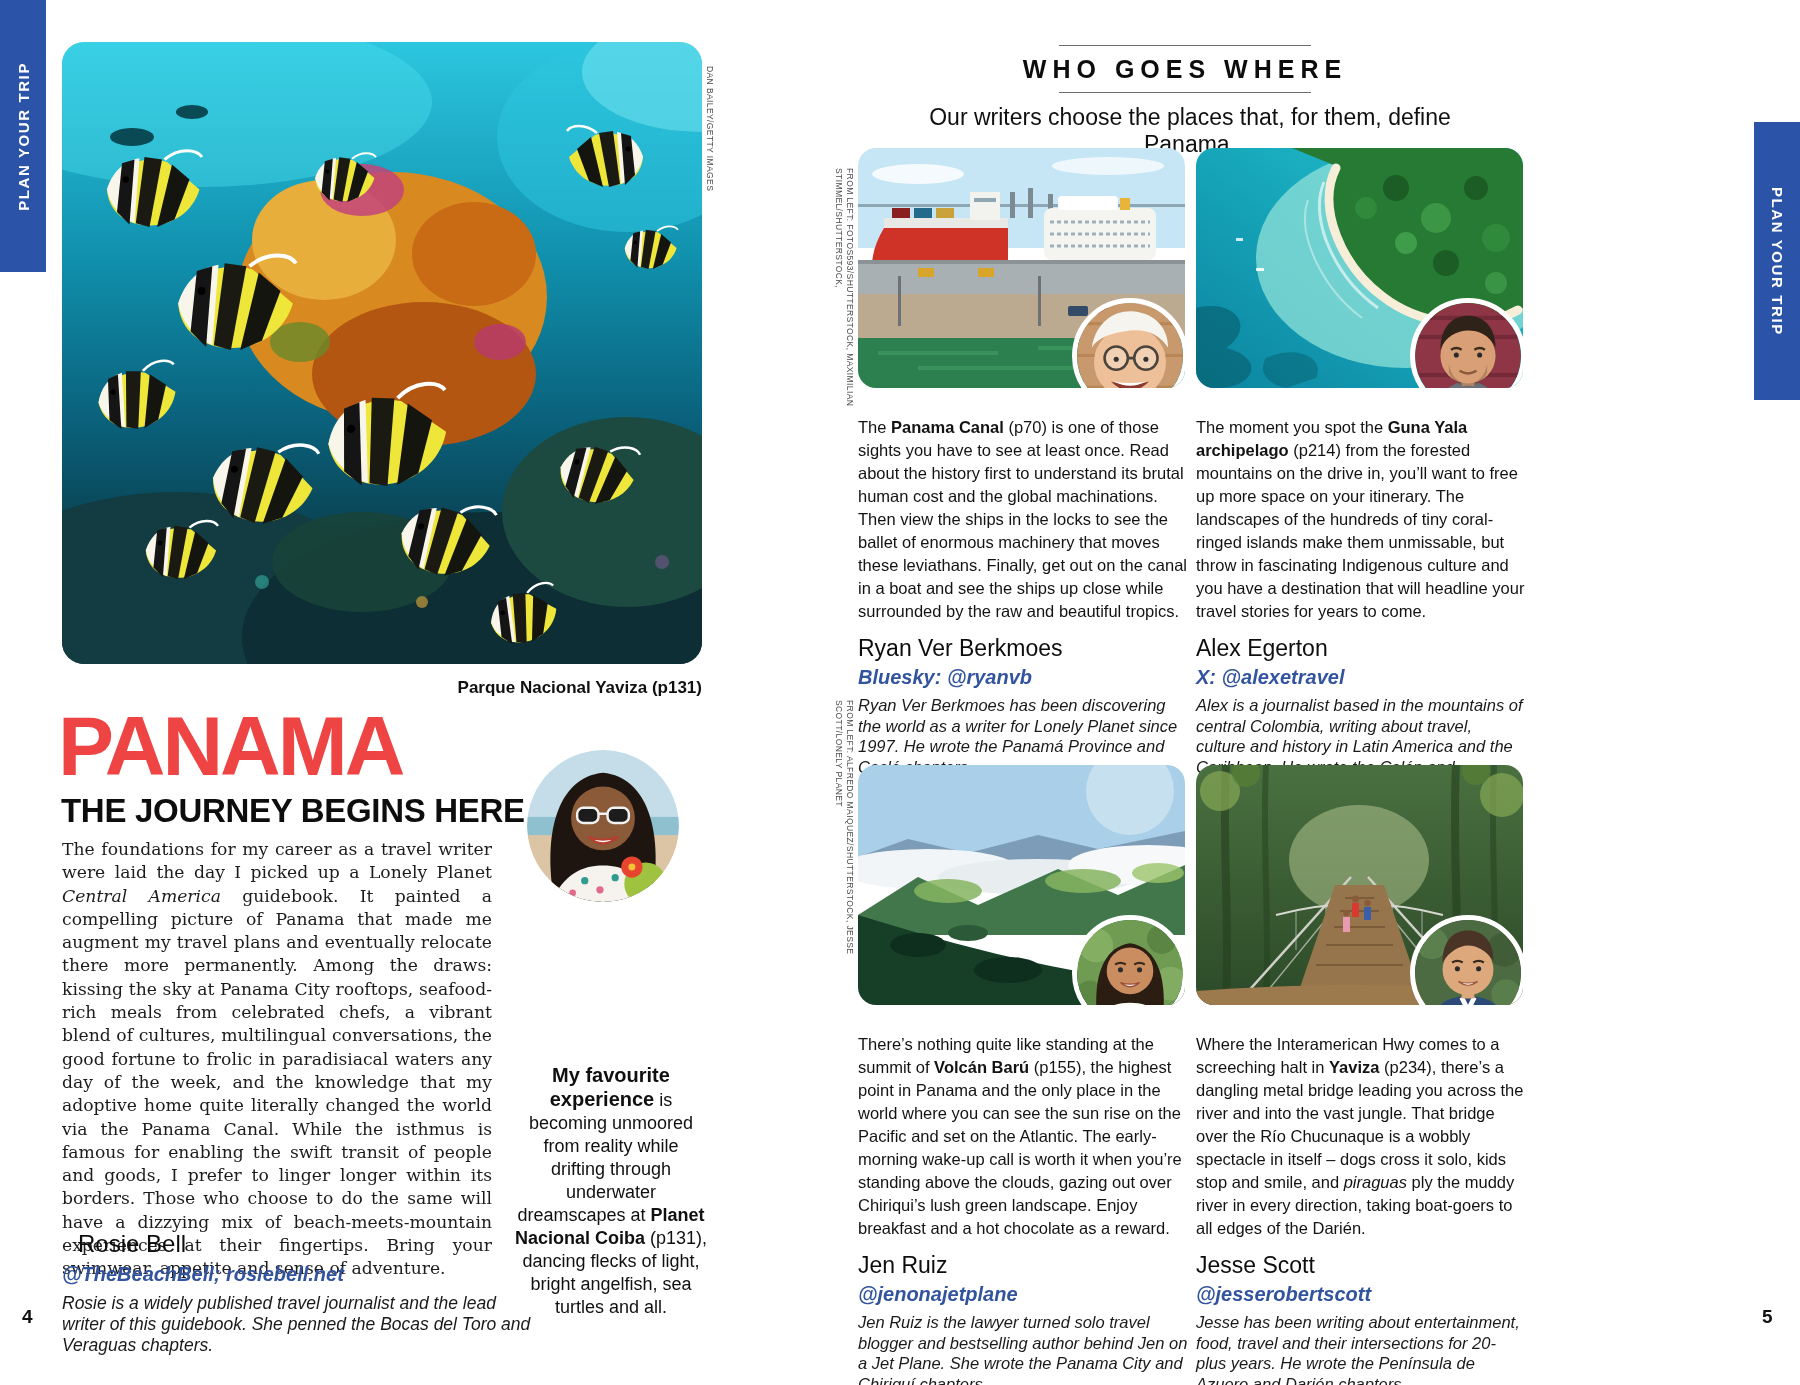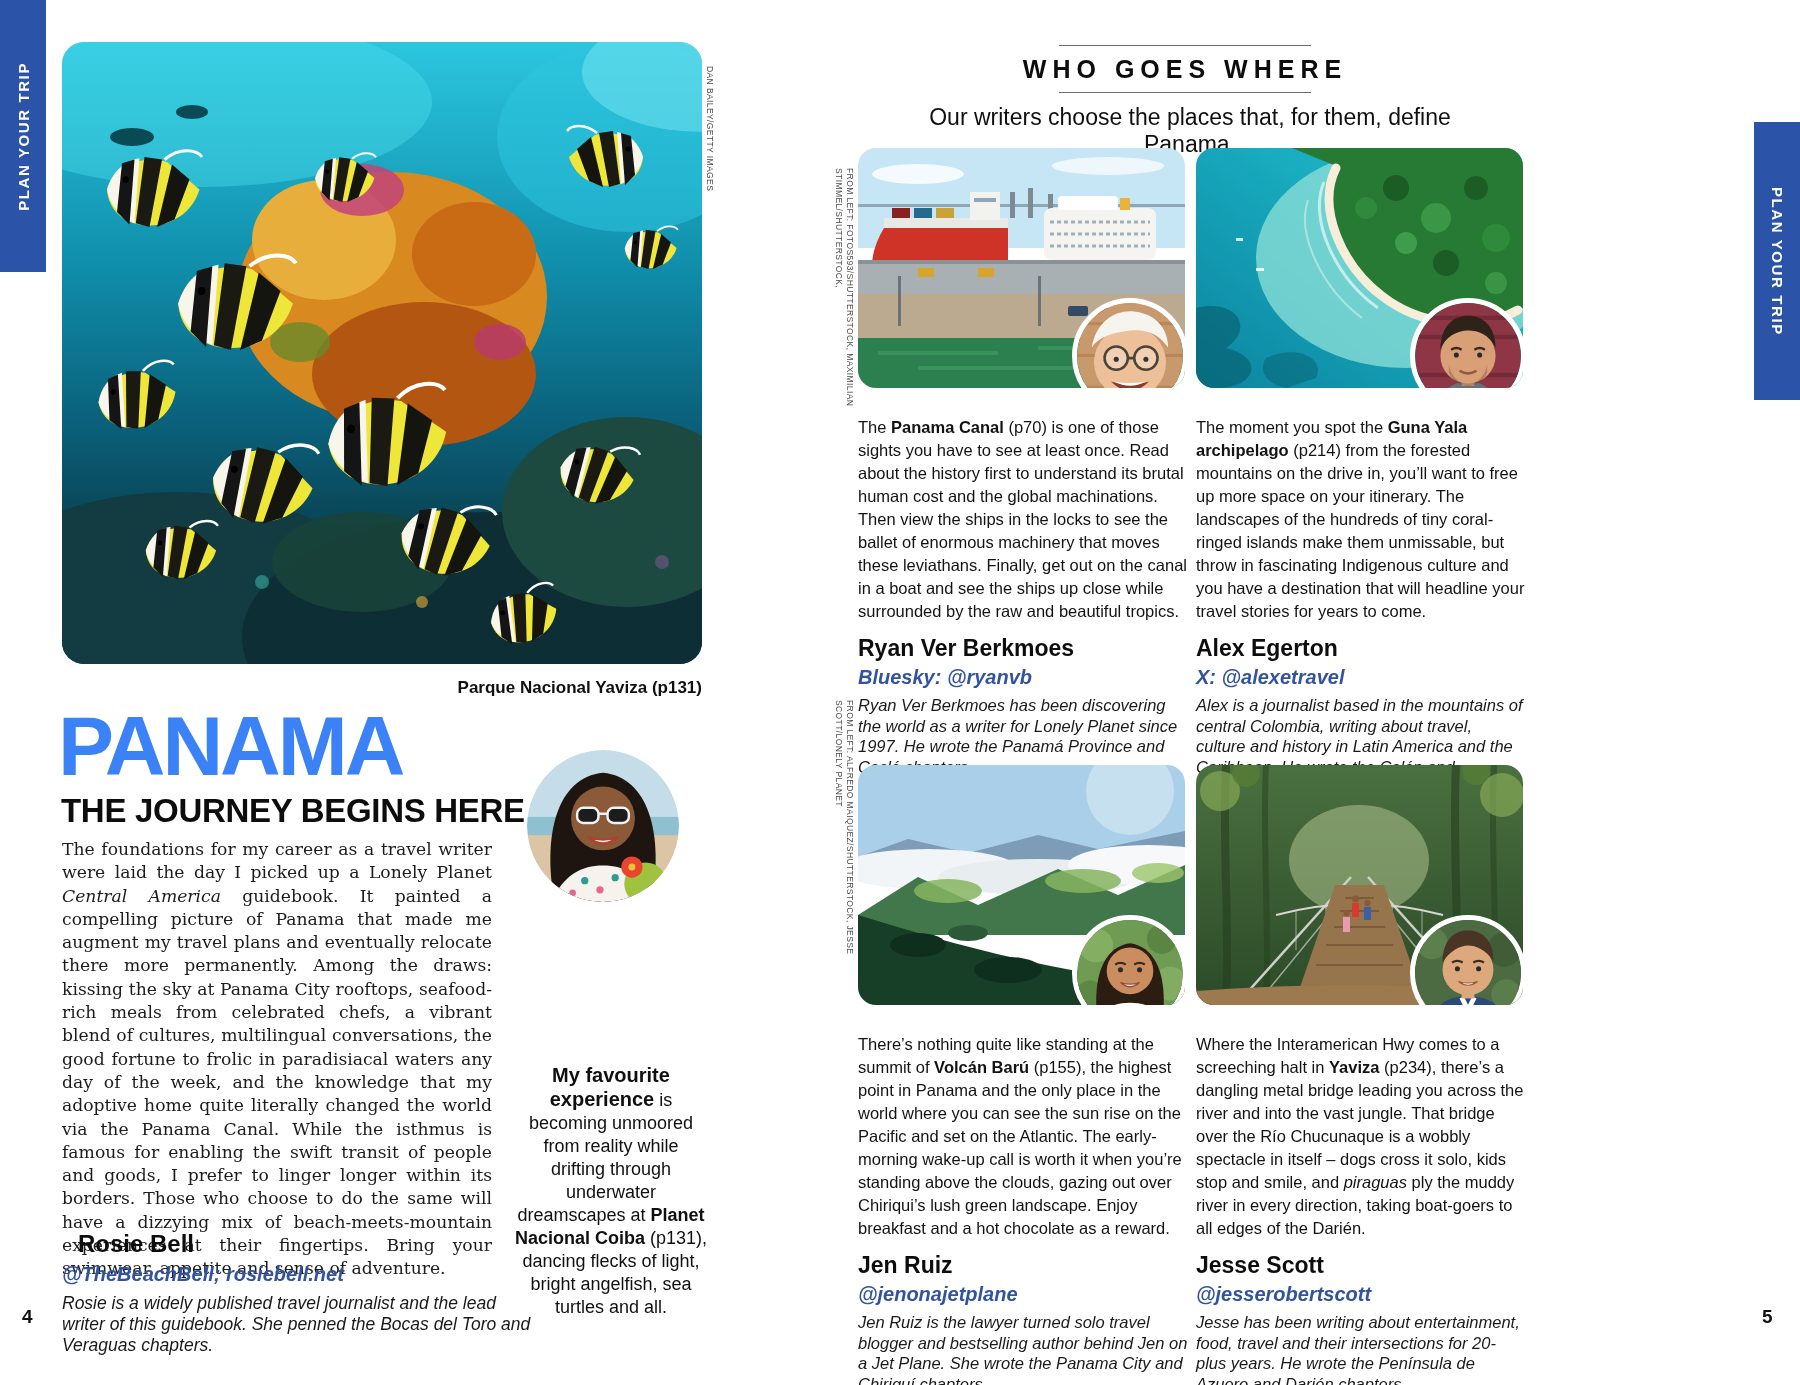--- a/index.html
+++ b/index.html
@@ -8,26 +8,26 @@
   .abs{position:absolute;}
   
   .tab{background:#2b53a7;color:#fff;display:flex;align-items:center;justify-content:center;}
   .tab span{writing-mode:vertical-rl;font-size:15px;font-weight:700;letter-spacing:1.6px;white-space:nowrap;}
   .tab.left span{transform:rotate(180deg);}
   
   .photo-wrap{overflow:hidden;border-radius:22px;}
   .photo-wrap svg{display:block;width:100%;height:100%;}
   .vcredit{writing-mode:vertical-rl;font-size:8.5px;letter-spacing:.4px;color:#4c4c4c;line-height:11px;}
   .caption{font-weight:700;font-size:17px;text-align:right;color:#101010;}
-  .title{font-size:84px;line-height:1;font-weight:800;letter-spacing:-3px;color:#3b82f6;}
+  .title{font-size:84px;line-height:1;font-weight:800;letter-spacing:-3px;color:#ef4444;}
   .subtitle{font-size:33px;font-weight:800;letter-spacing:-.3px;color:#0d0d0d;}
   .intro{font-family:"DejaVu Serif","Liberation Serif",serif;font-size:17.2px;line-height:23.3px;
          text-align:justify;color:#1c1c1c;}
   .intro .it{font-style:italic;}
-  .wname{font-size:23px;font-weight:700;color:#0d0d0d;}
+  .wname{font-size:23px;font-weight:400;color:#0d0d0d;}
   .whandle{font-size:20px;font-style:italic;font-weight:600;color:#32539e;}
   .wbio{font-size:16.5px;line-height:20.5px;font-style:italic;color:#1a1a1a;}
   .pagenum{font-size:19px;font-weight:700;color:#111;}
   .avatar{border-radius:50%;overflow:hidden;border:5px solid #fff;box-sizing:content-box;}
   .avatar svg{display:block;width:100%;height:100%;}
   .fav{text-align:center;font-size:18px;line-height:23px;color:#101010;}
   .fav .lead{font-weight:800;font-size:20px;}
   .fav b{font-weight:800;}
   
   .rule{height:1px;background:#6d6d6d;}

